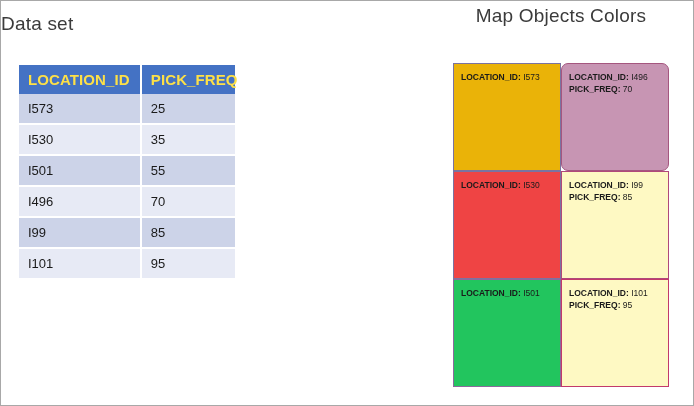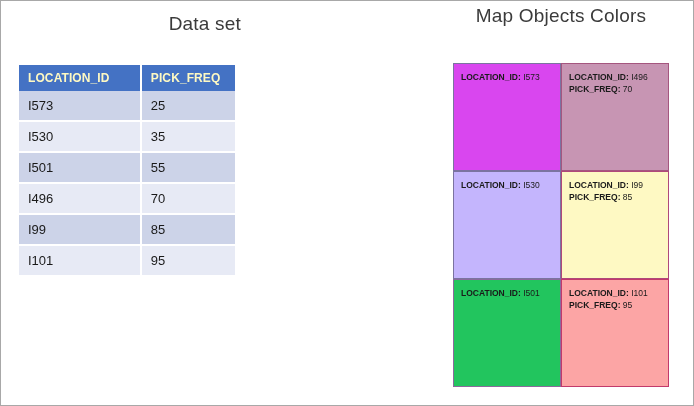--- a/index.html
+++ b/index.html
@@ -26,42 +26,42 @@
     font-size: 19px;
     font-weight: 400;
     color: #3b3b3b;
     letter-spacing: 0.2px;
     white-space: nowrap;
   }
   #title-dataset {
     left: 0;
     top: 12px;
     width: 240px;
-    text-align: right;
+    text-align: left;
   }
   #title-map {
     left: 452px;
     top: 4px;
     width: 216px;
     text-align: center;
   }
 
   
   .data-table {
     position: absolute;
     left: 18px;
     top: 64px;
     width: 216px;
     border-collapse: collapse;
     table-layout: fixed;
   }
   .data-table th {
     background: #4472c4;
-    color: #fef9c3;
-    font-size: 12px;
+    color: #fde047;
+    font-size: 15px;
     font-weight: bold;
     text-align: left;
     padding: 6px 0 6px 9px;
     border-right: 2px solid #ffffff;
     letter-spacing: 0.1px;
   }
   .data-table th:last-child { border-right: none; }
   .data-table td {
     font-size: 13px;
     color: #1a1a1a;
@@ -140,36 +140,36 @@
           <td class="col-freq">85</td>
         </tr>
         <tr class="even">
           <td class="col-id">I101</td>
           <td class="col-freq">95</td>
         </tr>
       </tbody>
   </table>
 
   <div class="map-grid" id="map-grid">
-      <div class="map-cell" style="background: #d946ef; border-color: rgb(123, 115, 160);">
+      <div class="map-cell" style="background: #eab308; border-color: rgb(123, 115, 160);">
         <div class="line"><span class="key">LOCATION_ID: </span><span class="val">I573</span></div>
       </div>
-      <div class="map-cell" style="background: rgb(199, 149, 179); border-color: rgb(165, 86, 127);">
+      <div class="map-cell" style="background: rgb(199, 149, 179); border-color: rgb(165, 86, 127); border-radius: 7px;">
         <div class="line"><span class="key">LOCATION_ID: </span><span class="val">I496</span></div>
         <div class="line"><span class="key">PICK_FREQ: </span><span class="val">70</span></div>
       </div>
-      <div class="map-cell" style="background: #c4b5fd; border-color: rgb(123, 115, 160);">
+      <div class="map-cell" style="background: #ef4444; border-color: rgb(123, 115, 160);">
         <div class="line"><span class="key">LOCATION_ID: </span><span class="val">I530</span></div>
       </div>
       <div class="map-cell" style="background: #fef9c3; border-color: rgb(176, 73, 122);">
         <div class="line"><span class="key">LOCATION_ID: </span><span class="val">I99</span></div>
         <div class="line"><span class="key">PICK_FREQ: </span><span class="val">85</span></div>
       </div>
       <div class="map-cell" style="background: #22c55e; border-color: rgb(138, 106, 156);">
         <div class="line"><span class="key">LOCATION_ID: </span><span class="val">I501</span></div>
       </div>
-      <div class="map-cell" style="background: #fca5a5; border-color: rgb(194, 58, 107);">
+      <div class="map-cell" style="background: #fef9c3; border-color: rgb(194, 58, 107);">
         <div class="line"><span class="key">LOCATION_ID: </span><span class="val">I101</span></div>
         <div class="line"><span class="key">PICK_FREQ: </span><span class="val">95</span></div>
       </div>
     </div>
 
 </div>
 
 </body></html>

